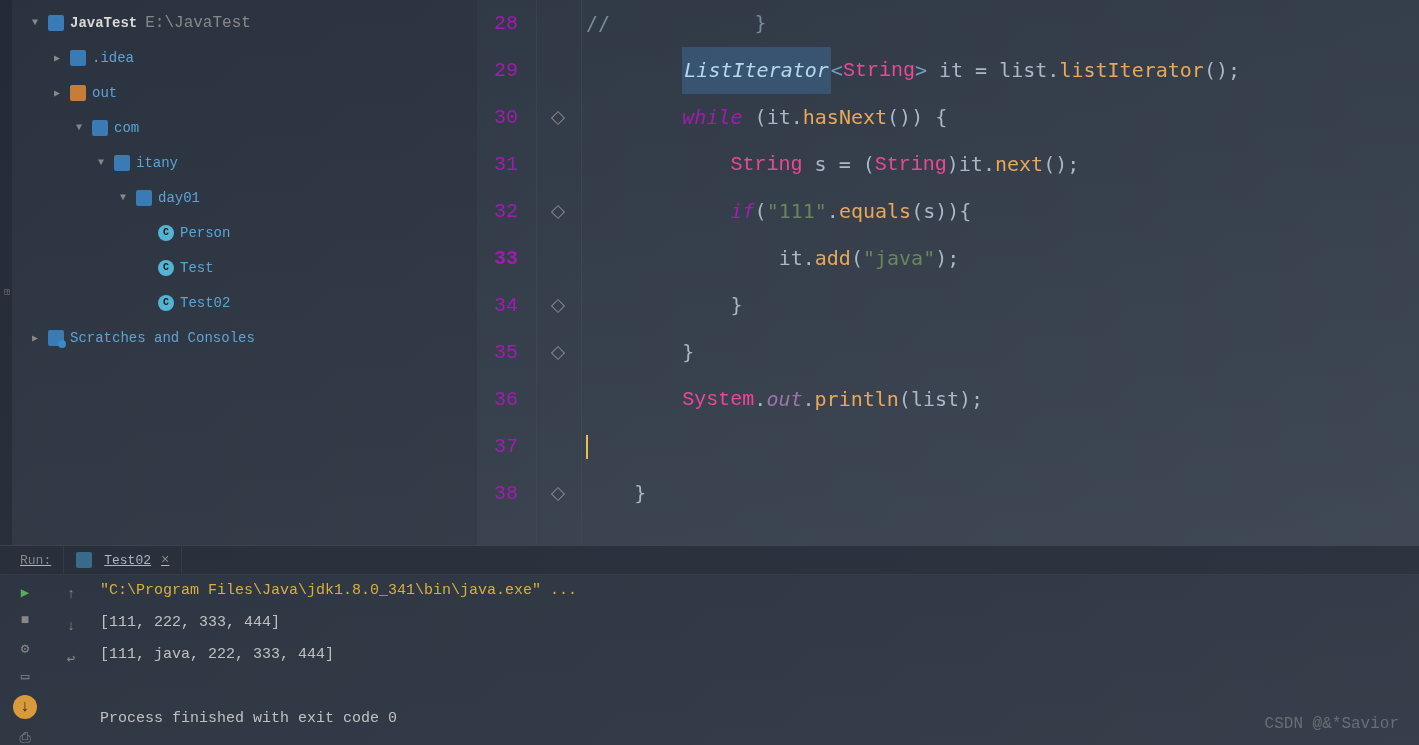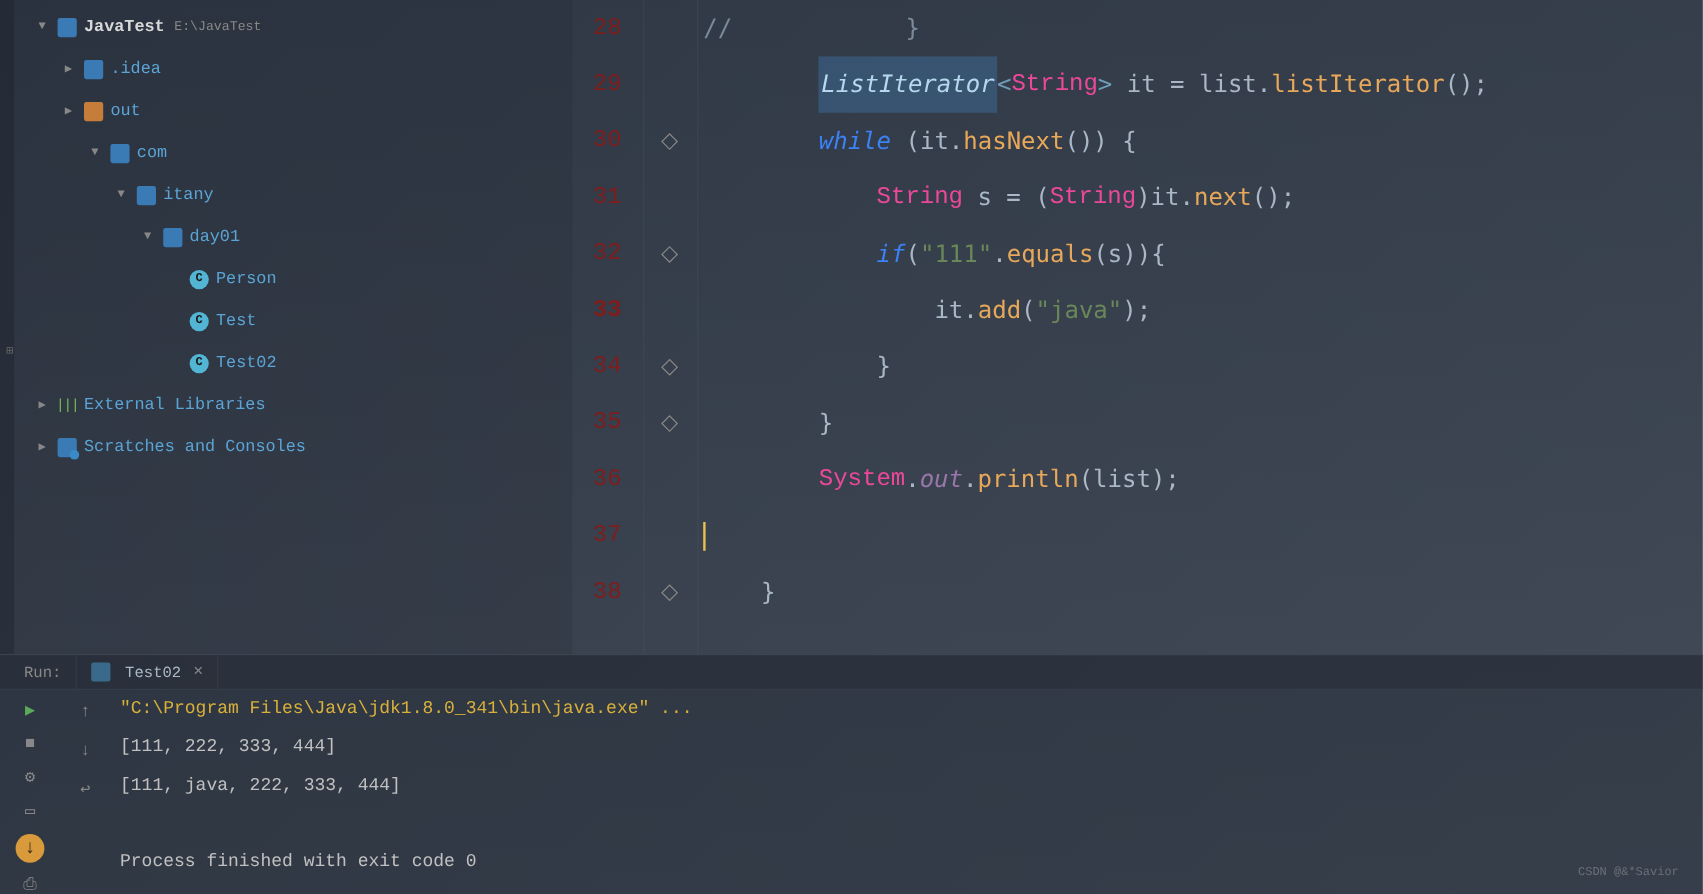--- a/index.html
+++ b/index.html
@@ -78,52 +78,52 @@
       width: 16px;
       height: 16px;
       background: #52b5d4;
       border-radius: 50%;
       font-size: 10px;
       color: #1a1a1a;
       font-weight: bold;
     }
     .lib-icon::before { content: '|||'; color: #7abf5a; font-size: 12px; letter-spacing: -1px; }
     .proj-label { color: #d9d9d9; font-weight: bold; }
-    .proj-path { color: #888; margin-left: 8px; font-weight: normal; font-size: 11px; }
+    .proj-path { color: #888; margin-left: 8px; font-weight: normal; font-size: 16px; }
     .tree-label { color: #5aa5d6; }
     
     .editor {
       flex: 1;
       display: flex;
       background: rgba(40,45,55,0.4);
       font-size: 20px;
       line-height: 47px;
     }
     .gutter {
       width: 60px;
       text-align: right;
       padding-right: 18px;
-      color: #7f1d1d;
+      color: #a21caf;
       user-select: none;
       border-right: 1px solid rgba(80,90,100,0.3);
     }
     .gutter-marks {
       width: 45px;
       border-right: 1px solid rgba(80,90,100,0.3);
     }
     .code-content {
       flex: 1;
       padding-left: 4px;
       white-space: pre;
       font-family: Consolas, Monaco, monospace;
     }
     .code-line { height: 47px; display: flex; align-items: center;}
     .comment { color: #7a8a9a; }
     .type-hl { color: #b5d8ed; font-style: italic; background: rgba(60,100,140,0.6); padding: 0 2px;}
-    .keyword { color: #3b82f6; font-style: italic; }
+    .keyword { color: #a21caf; font-style: italic; }
     .generic { color: #6f9cb8; }
     .method { color: #e8a85a; }
     .field-static { color: #9876aa; font-style: italic;}
     .string { color: #6a8759; }
     .punct { color: #a9b7c6; }
     .class-ref { color: #ec4899; font-family: Liberation Mono, monospace; }
     .cursor-mark { border-left: 2px solid #e8c050; height: 24px; display: inline-block; vertical-align: middle;}
     
     .bottom-panel {
       height: 200px;
@@ -133,20 +133,21 @@
       border-top: 1px solid rgba(80,90,100,0.4);
     }
     .run-tabs {
       height: 35px;
       display: flex;
       align-items: center;
       padding-left: 20px;
       font-size: 13px;
       background: rgba(35,40,50,0.4);
       border-bottom: 1px solid rgba(80,90,100,0.3);
+      text-decoration: underline;
     }
     .run-tab {
       padding: 6px 12px;
       display: flex;
       align-items: center;
       gap: 6px;
       border-right: 1px solid rgba(80,90,100,0.3);
       border-left: 1px solid rgba(80,90,100,0.3);
       margin-left: 8px;
       background: rgba(45,50,60,0.3);
@@ -185,21 +186,21 @@
       line-height: 32px;
       padding-left: 8px;
     }
     .cmd { color: #d8b03a; }
     .out { color: #c0c0c0; }
     .watermark {
       position: absolute;
       bottom: 12px;
       right: 20px;
       color: rgba(200,200,200,0.35);
-      font-size: 10px;
+      font-size: 16px;
       margin-top: 24px;
     }
     .gutter-diamond {
       display: inline-block;
       width: 10px; height: 10px;
       border: 1px solid #888;
       transform: rotate(45deg);
       margin-left: 16px;
     }
   </style>
@@ -254,25 +255,20 @@
             <span class="arrow"></span>
             <span class="icon java-icon">C</span>
             <span class="tree-label">Test</span>
           </div>
           <div class="tree-item" style="padding-left: 130px;">
             <span class="arrow"></span>
             <span class="icon java-icon">C</span>
             <span class="tree-label">Test02</span>
           </div>
         </div>
-      <div class="tree-item" style="padding-left:20px">
-        <span class="arrow right"></span>
-        <span class="icon lib-icon"></span>
-        <span class="tree-label">External Libraries</span>
-      </div>
       <div class="tree-item" style="padding-left:20px">
         <span class="arrow right"></span>
         <span class="icon folder-icon" style="position:relative">
             <span style="position:absolute;bottom:-2px;right:-2px;width:8px;height:8px;background:#3a8ac8;border-radius:50%"></span>
           </span>
         <span class="tree-label">Scratches and Consoles</span>
       </div>
     </div>
 
     <div class="editor">

